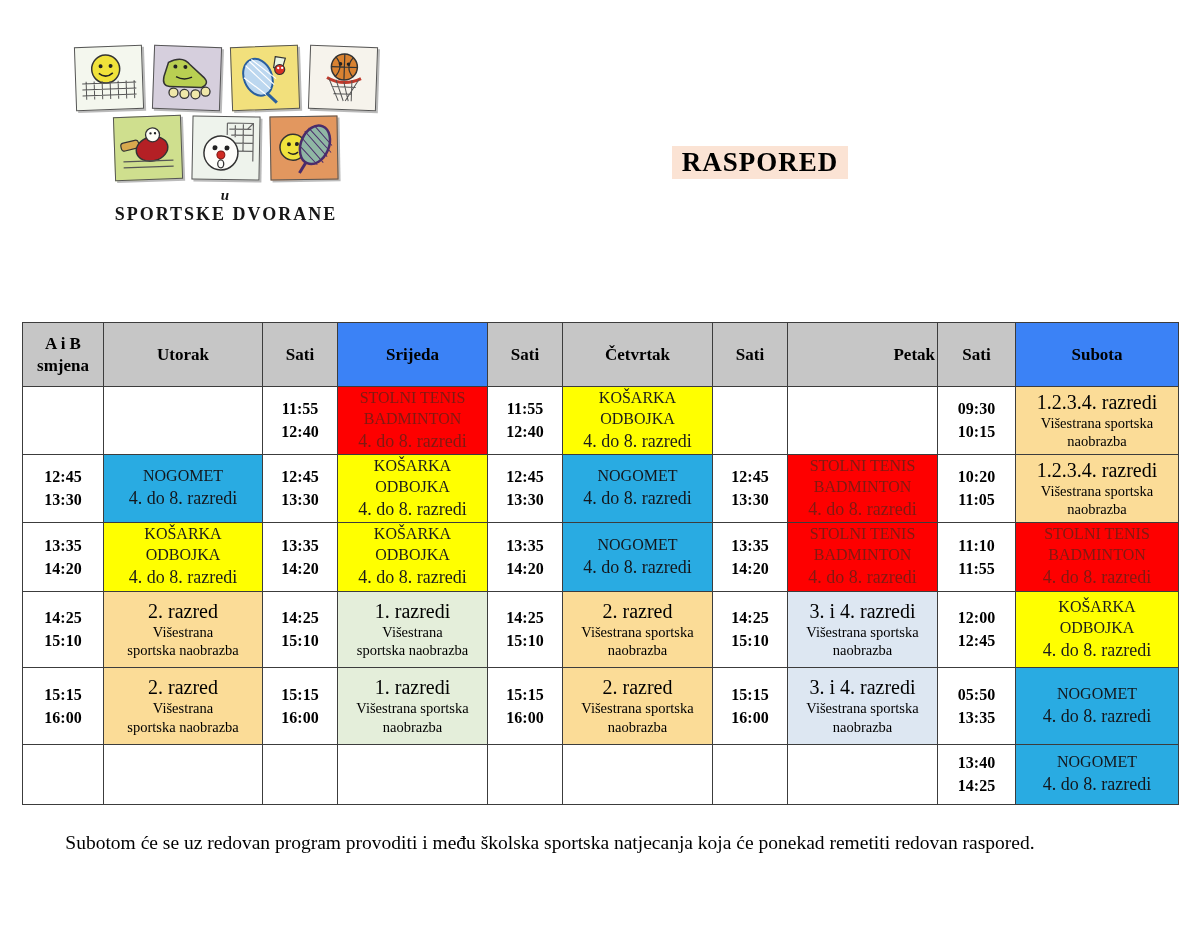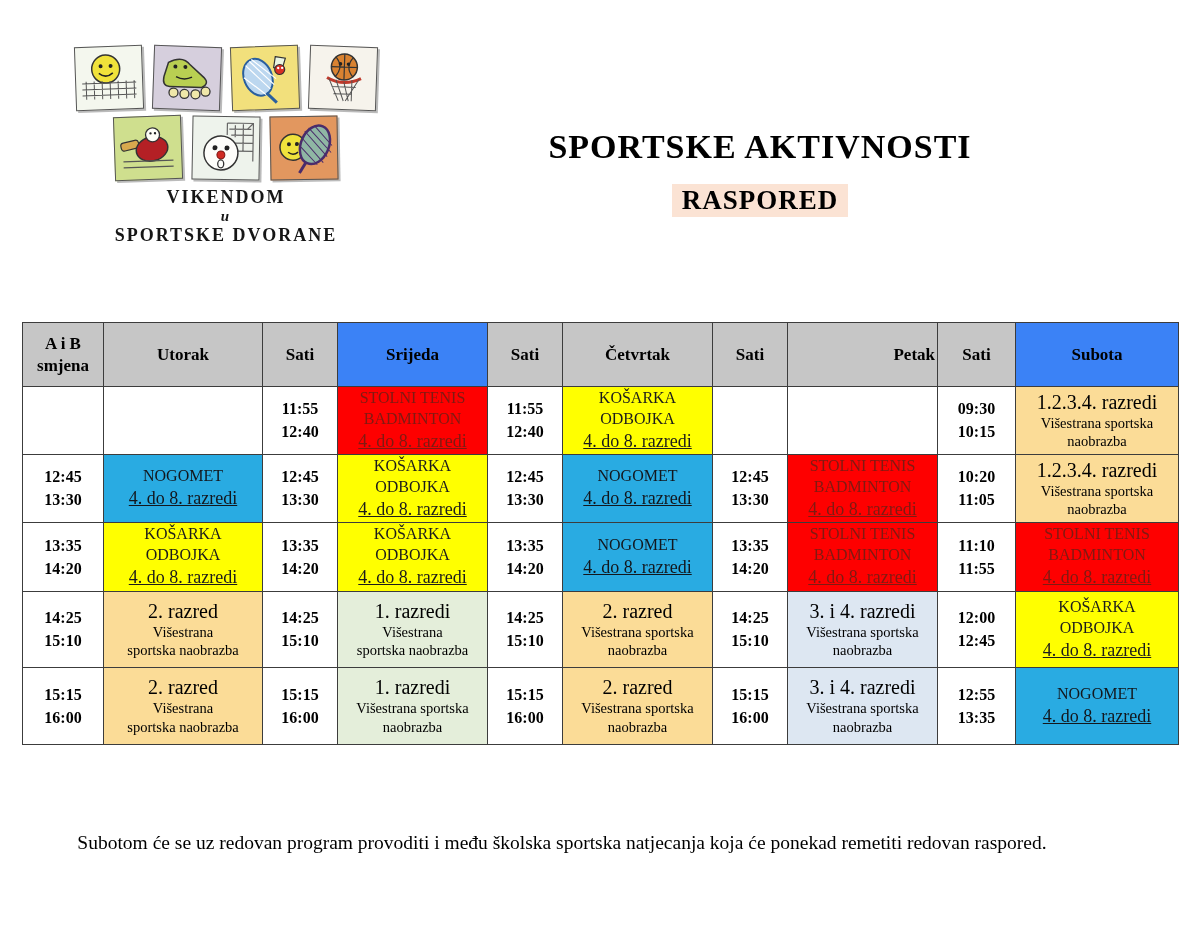--- a/index.html
+++ b/index.html
@@ -29,28 +29,28 @@
   .heading .schoolyear{margin-top:14px;font-size:22px;}
   
   .table-wrap{position:absolute;left:22px;top:322px;}
   table{border-collapse:collapse;table-layout:fixed;}
   th,td{border:1.6px solid #3c3c3c;text-align:center;vertical-align:middle;
         padding:1px 2px;overflow:hidden;}
   th{font-size:17px;font-weight:bold;line-height:1.25;}
   td div{white-space:nowrap;}
   .time-line{font-weight:bold;font-size:16px;line-height:1.45;}
   .sport-line{font-size:16px;line-height:1.3;}
-  .sport-line:last-child{font-size:18px;text-decoration:underline;}
+  .sport-line:last-child{font-size:18px;}
   .class-line{font-size:14.5px;line-height:1.3;}
   .class-line-0{font-size:20px;line-height:1.2;}
   td.bg-red .sport-line{color:#7f1a12;}
   td.bg-blue .sport-line{color:#13171d;}
   td.bg-yellow .sport-line{color:#1c1c1c;}
   
-  .footer-note{position:absolute;left:16px;top:832px;width:1092px;text-align:center;
+  .footer-note{position:absolute;left:4px;top:832px;width:1092px;text-align:center;
         font-size:19.5px;}
 </style>
 </head>
 <body>
 
 <div class="logo">
   <div class="logo-grid">
     <div class="logo-row">
       <div class="tile" style="background:#f4f7ee;transform:rotate(-2deg);">
         <svg width="58" height="54" viewBox="0 0 58 54">
@@ -123,28 +123,26 @@
             <circle cx="22" cy="23" r="2" fill="#222"></circle>
           <path d="M13 31 q5 4 10 0" stroke="#222" stroke-width="1.5" fill="none"></path>
           <ellipse cx="40" cy="24" rx="14" ry="20" fill="#8fb6a4" stroke="#4a2c6b" stroke-width="2.5" transform="rotate(24 40 24)"></ellipse>
           <path d="M30 10 L52 36 M34 7 L56 32 M28 18 L48 42 M40 5 L57 25 M26 26 L42 44" stroke="#4a2c6b" stroke-width="1"></path>
           <line x1="31" y1="41" x2="24" y2="52" stroke="#4a2c6b" stroke-width="3"></line>
         </svg>
       </div>
     </div>
   </div>
   <div class="logo-caption">
-    <div class="l1">VIKENDOM</div>
     <div class="l2">u</div>
     <div class="l3">SPORTSKE DVORANE</div>
   </div>
 </div>
 
 <div class="heading">
-  <div class="title">SPORTSKE AKTIVNOSTI</div>
   <div class="subtitle-wrap">
     <span class="subtitle" id="subtitle" style="background: rgb(251, 227, 212);">RASPORED</span>
   </div>
 </div>
 
 <div class="table-wrap">
   <table>
       <colgroup>
         <col style="width: 81px;">
         <col style="width: 159px;">
@@ -395,22 +393,40 @@
           <td>
             <div class="time-line">15:15</div>
             <div class="time-line">16:00</div>
           </td>
           <td class="bg-lightblue" style="background: rgb(221, 231, 242);">
             <div class="class-line class-line-0">3. i 4. razredi</div>
             <div class="class-line">Višestrana sportska</div>
             <div class="class-line">naobrazba</div>
           </td>
           <td>
-            <div class="time-line">12:55</div>
+            <div class="time-line">05:50</div>
             <div class="time-line">13:35</div>
+          </td>
+          <td class="bg-blue" style="background: rgb(41, 171, 226);">
+            <div class="sport-line">NOGOMET</div>
+            <div class="sport-line">4. do 8. razredi</div>
+          </td>
+        </tr>
+        <tr style="height: 60px;">
+          <td></td>
+          <td></td>
+          <td></td>
+          <td></td>
+          <td></td>
+          <td></td>
+          <td></td>
+          <td></td>
+          <td>
+            <div class="time-line">13:40</div>
+            <div class="time-line">14:25</div>
           </td>
           <td class="bg-blue" style="background: rgb(41, 171, 226);">
             <div class="sport-line">NOGOMET</div>
             <div class="sport-line">4. do 8. razredi</div>
           </td>
         </tr>
       </tbody>
     </table>
 </div>
 

